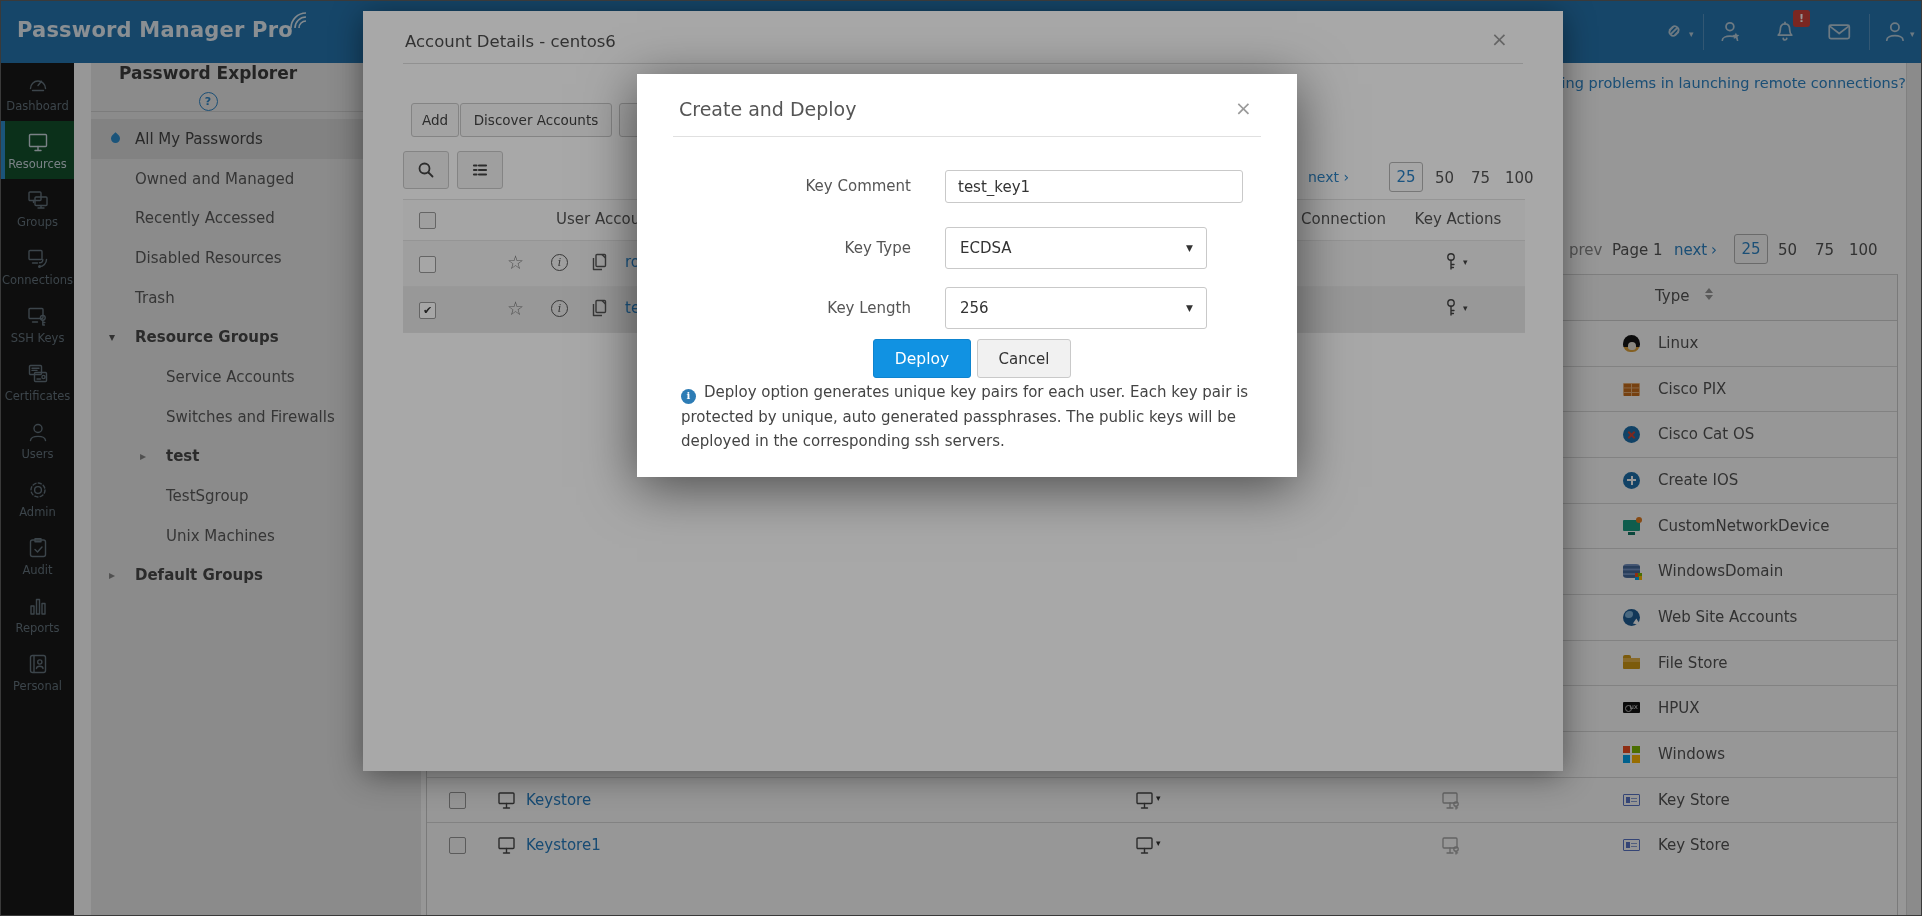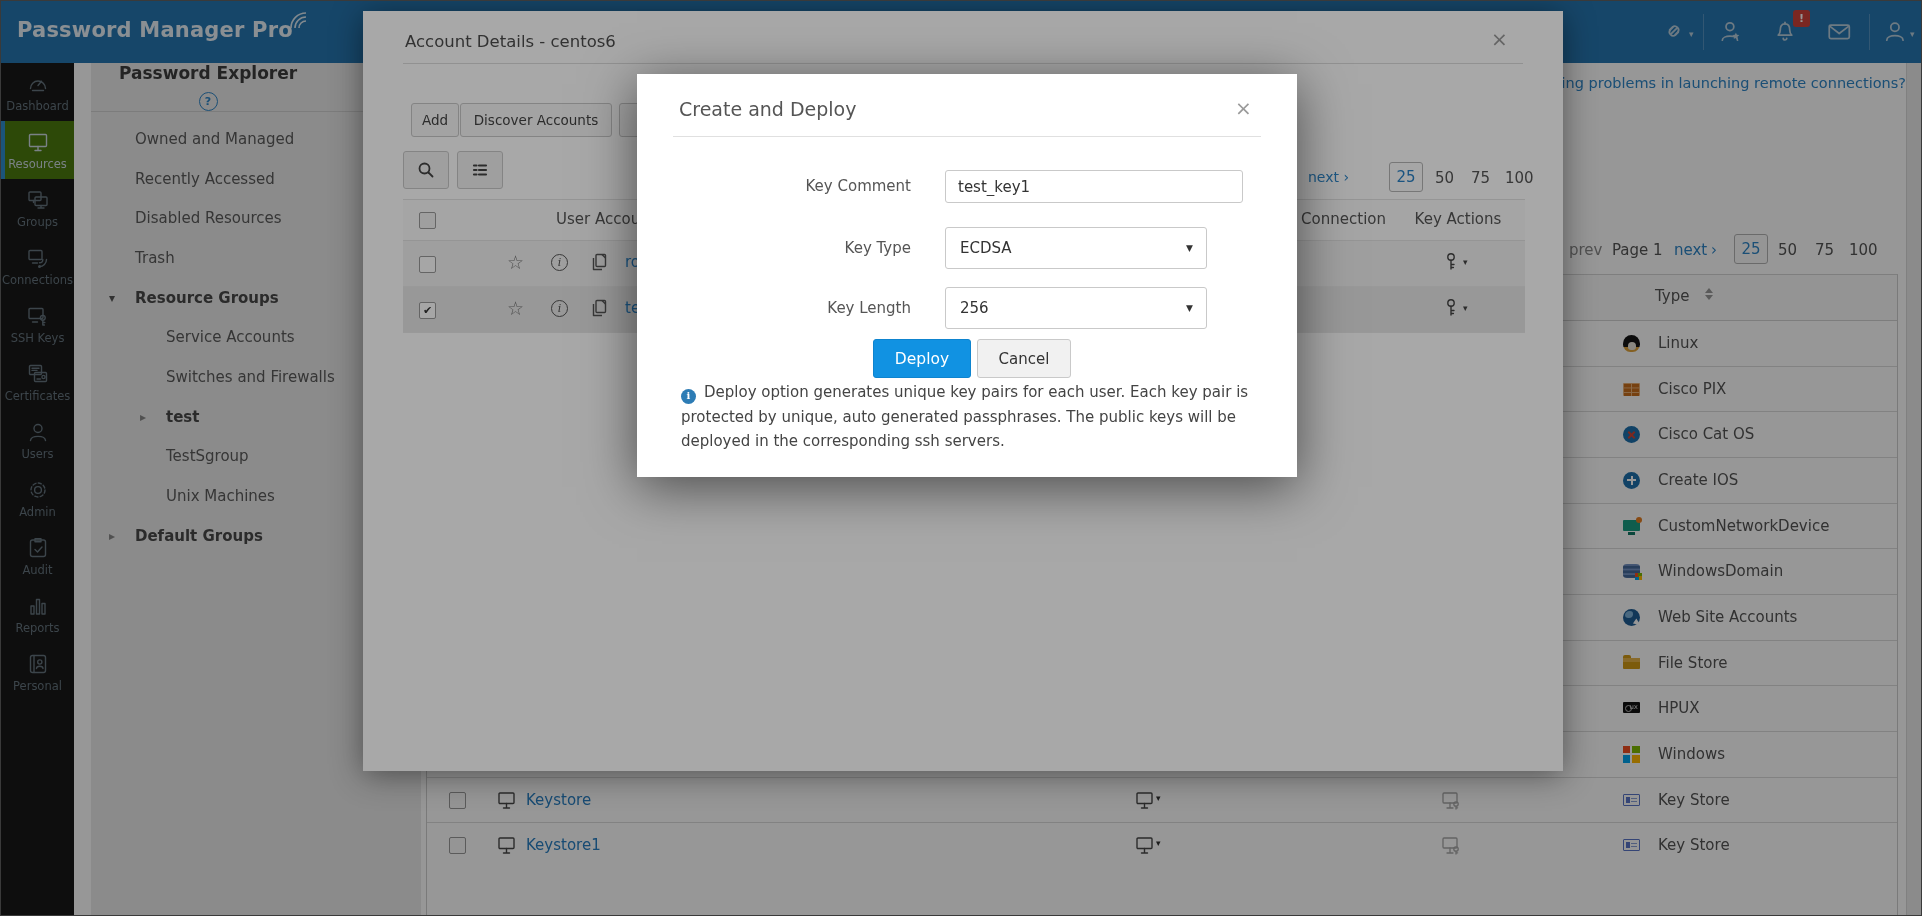--- a/index.html
+++ b/index.html
@@ -20,21 +20,21 @@
   .hicon svg{stroke:#b9cedd;stroke-width:1.6;fill:none;stroke-linecap:round;stroke-linejoin:round;}
   .hcaret{color:#b9cedd;font-size:9px;position:absolute;}
   #badge{position:absolute;left:1792px;top:9px;min-width:17px;height:17px;background:#d0433a;color:#fff;
          font-size:11px;font-weight:700;border-radius:3px;text-align:center;line-height:17px;}
 
   
   #sidebar{position:absolute;left:0;top:62px;width:73px;height:854px;background:#191919;}
   .side-item{position:relative;height:58px;display:flex;flex-direction:column;align-items:center;justify-content:center;cursor:pointer;}
   .side-item svg{stroke:#66757f;stroke-width:1.4;fill:none;stroke-linecap:round;stroke-linejoin:round;}
   .side-item .slab{margin-top:3px;font-size:11.5px;color:#66757f;}
-  .side-item.active{background:#4d7c0f;}
+  .side-item.active{background:#14532d;}
   .side-item.active::before{content:"";position:absolute;left:0;top:0;bottom:0;width:4px;background:#2e8fd0;}
   .side-item.active svg{stroke:#cfdbe4;}
   .side-item.active .slab{color:#cfdbe4;}
 
   
   #explorer{position:absolute;left:90px;top:62px;width:330px;height:854px;background:#ebebeb;border-right:1px solid #c9c9c9;}
   #exp-title{position:absolute;left:28px;top:0;height:48px;display:flex;align-items:center;gap:9px;color:#3f3f3f;font-size:17px;font-weight:600;flex-direction:column;}
   .help-circle{width:17px;height:17px;border:1.5px solid #2e86c8;border-radius:50%;color:#2e86c8;font-size:11px;font-weight:700;
                display:inline-flex;align-items:center;justify-content:center;}
   #exp-div{position:absolute;left:0;top:48px;width:330px;height:1px;background:#d3d3d3;}
@@ -334,20 +334,27 @@
       </div>
     </nav>
 
     <div id="explorer">
       <div id="exp-title">
         <span>Password Explorer</span>
         <span class="help-circle">?</span>
       </div>
       <div id="exp-div"></div>
       <div id="exp-list">
+  <div class="exp-item" data-icon="pin" data-indent="0" data-state="selected" data-weight="">
+    <span class="exp-ic">
+      <span class="pin"></span>
+
+    </span>
+    <span class="exp-label">All My Passwords</span>
+  </div>
 
   <div class="exp-item" data-icon="none" data-indent="0" data-state="" data-weight="">
     <span class="exp-ic">
       
       
       
     </span>
     <span class="exp-label">Owned and Managed</span>
   </div>
 

